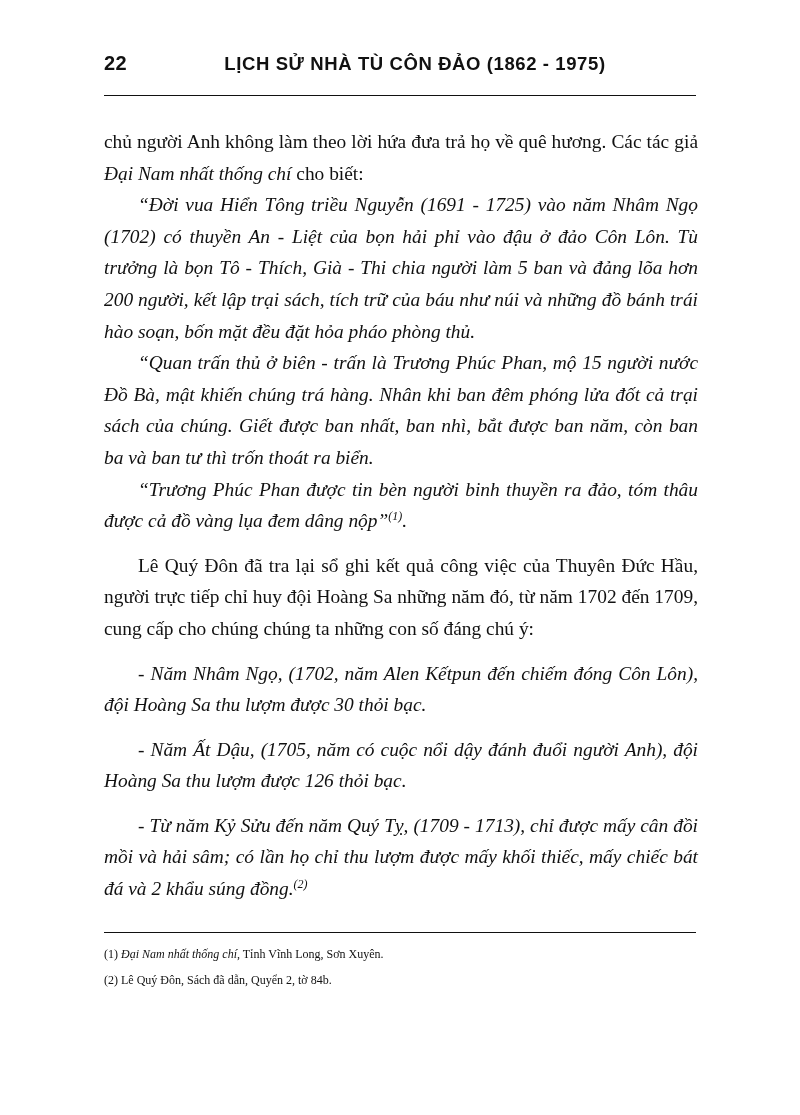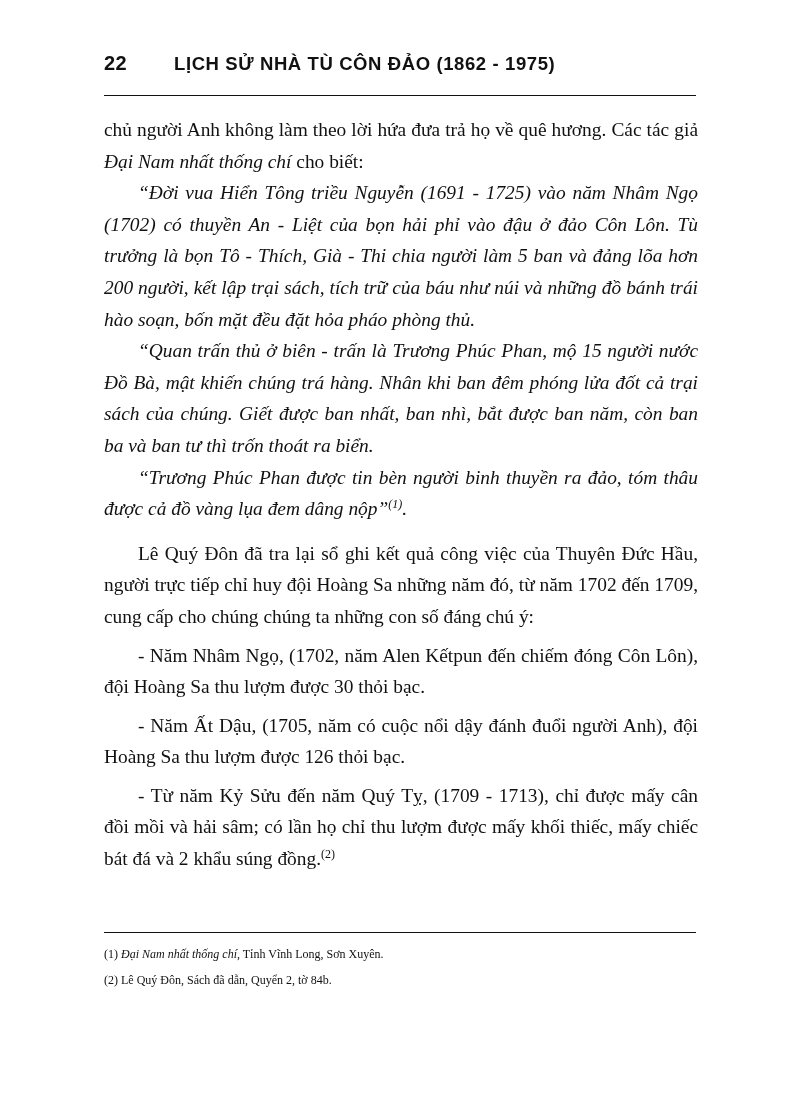--- a/index.html
+++ b/index.html
@@ -32,58 +32,59 @@
   .folio {
     font-family: "Liberation Sans", sans-serif;
     font-weight: bold;
     font-size: 20px;
     letter-spacing: 0.5px;
     color: #111;
     width: 70px;
   }
   .running-title {
     flex: 1;
-    text-align: left;
+    text-align: center;
     font-family: "Liberation Sans", sans-serif;
     font-weight: bold;
     font-size: 18.5px;
     letter-spacing: 0.6px;
     color: #111;
     padding-right: 40px;
   }
   .rule {
     position: absolute;
     top: 95px;
     left: 104px;
     width: 592px;
     border-top: 1.6px solid #111;
   }
   .body {
     position: absolute;
-    top: 114px;
+    top: 126px;
     left: 104px;
     width: 594px;
   }
   p {
     margin: 0 0 0 0;
     font-size: 19.4px;
     line-height: 31.6px;
     text-align: justify;
     text-justify: inter-word;
   }
   p.lead {
     text-indent: 0;
   }
   p.quote {
     font-style: italic;
     text-indent: 34px;
   }
   p.item {
+    font-style: italic;
     text-indent: 34px;
-    margin-top: 7px;
+    margin-top: 13px;
   }
   p.para {
     text-indent: 34px;
     margin-top: 13px;
   }
   .it {
     font-style: italic;
   }
   sup {
     font-size: 12px;

